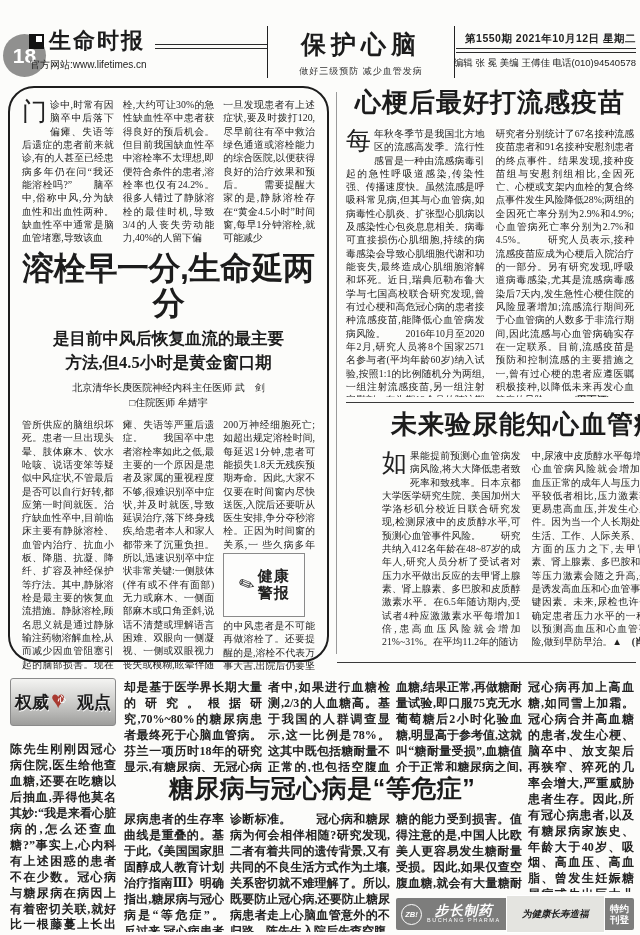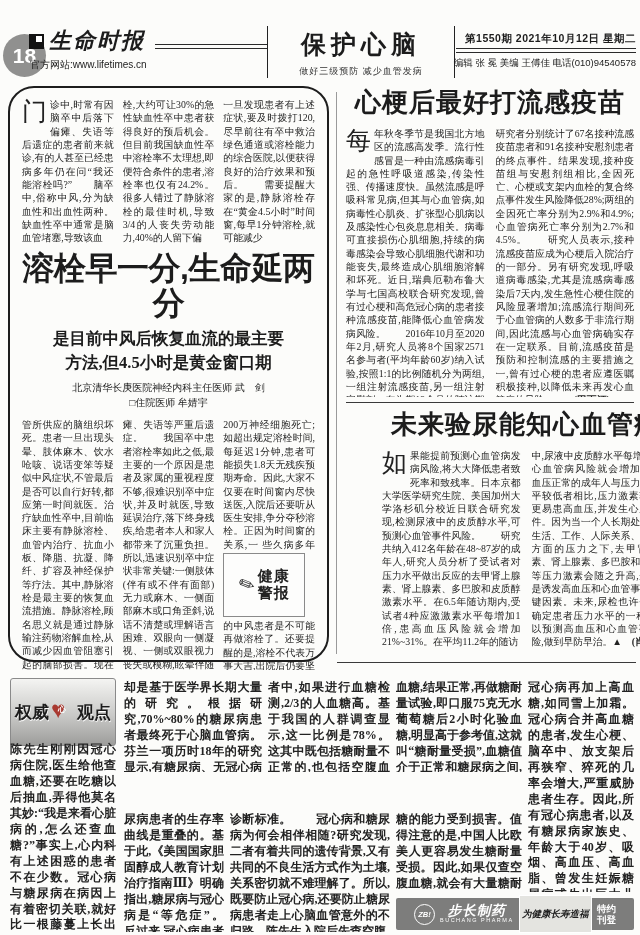--- a/index.html
+++ b/index.html
@@ -16,21 +16,21 @@
   }
   .sans { font-family:"Liberation Sans","DejaVu Sans",sans-serif; }
 
   
   .pg-num { left:3px; top:34px; width:43px; height:43px; border-radius:50%;
     background:#90908f; color:#fff; display:flex; align-items:center; justify-content:center;
     font:700 21px "Liberation Sans","DejaVu Sans",sans-serif; }
   .masthead-wrap { left:29px; top:26px; display:flex; align-items:center; gap:5px; }
   .logo-mark { width:15px; height:15px; background:#121212; position:relative; }
   .logo-mark::after { content:""; position:absolute; right:2px; top:2px; width:6px; height:6px; background:#fff; }
-  .masthead-text { font-weight:900; font-size:22px; letter-spacing:2px; font-style:italic; }
+  .masthead-text { font-weight:900; font-size:22px; letter-spacing:2px; }
   .website { left:30px; top:58px; font-size:10px; color:#222; }
   .dline { height:5px; border-top:1px solid #2a2a2a; border-bottom:1px solid #2a2a2a; }
   .dline-left { left:155px; top:44px; width:112px; }
   .dline-right { left:456px; top:48px; width:180px; }
   .center-sec { left:267px; top:26px; width:188px; height:52px; text-align:center;
     border-left:1.5px solid #222; border-right:1.5px solid #222; padding-top:2px; }
   .sec-title { font-size:25px; font-weight:900; letter-spacing:5px; }
   .sec-sub { font-size:9px; letter-spacing:1px; margin-top:4px; color:#333; }
   .issue-line { left:430px; top:32px; width:206px; text-align:right; font-size:10.5px; font-weight:600; letter-spacing:0.5px; }
   .staff-line { left:430px; top:57px; width:206px; text-align:right; font-size:9.5px; }
@@ -61,42 +61,42 @@
   .art-head { font-size:26px; font-weight:900; text-align:center; letter-spacing:1px; line-height:1.15; }
   .two-cols { margin-top:9px; display:flex; gap:11px; overflow:hidden; }
   .a2 .two-cols { height:270px; }
   .a3 .two-cols { height:200px; }
   .two-cols > div { flex:1; }
   .auth { font-weight:700; white-space:nowrap; }
 
   
   .a4 { left:8px; top:672px; width:628px; height:260px; }
   .a4 .t { font-size:12px; line-height:1.33;font-weight:bold; }
-  .badge { left:2px; top:6px; width:106px; height:68px;
+  .badge { left:2px; top:6px; width:106px; height:48px;
     background:linear-gradient(180deg,#f4f4f2 0%,#c9c9c7 55%,#9d9d9b 100%);
     border:1px solid #8a8a8a; border-radius:3px;
     display:flex; align-items:center; justify-content:center; gap:2px; }
   .badge-txt { font-weight:900; font-size:17px; color:#1b1b1b; text-shadow:0.5px 0.5px 0 #ffffff; }
   .heart { position:relative; width:24px; height:26px; }
   .heart-glyph { position:absolute; left:0; top:-3px; font-size:24px; color:#a93a31; }
   .heart-xin { position:absolute; left:7px; top:5px; font-size:8px; color:#fff; font-weight:700; }
   .a4-c1 { left:2px; top:70px; width:106px; height:188px; }
   .a4-c2a { left:116px; top:8px; width:138px; height:92px; }
   .a4-c3a { left:260px; top:8px; width:122px; height:92px; }
   .a4-c4a { left:388px; top:8px; width:126px; height:92px; }
   .a4-c5  { left:520px; top:8px; width:106px; height:212px; }
   .a4-head { left:106px; top:100px; width:416px; height:36px; font-size:25px; font-weight:900;
     text-align:center; letter-spacing:0.5px; }
   .a4-c2b { left:116px; top:140px; width:100px; height:120px; }
   .a4-c3b { left:222px; top:140px; width:160px; height:120px; }
   .a4-c4b { left:388px; top:140px; width:126px; height:80px; }
 
   
   .ad { left:388px; top:226px; width:238px; height:32px; background:#7d7d7c; border-radius:2px;
-    display:flex; align-items:center; gap:5px; padding:0 18px; color:#fff; }
+    display:flex; align-items:center; gap:5px; padding:0 5px; color:#fff; }
   .zb { width:21px; height:21px; border:1.5px solid #fff; border-radius:50%; flex:0 0 auto;
     display:flex; align-items:center; justify-content:center;
     font:italic 900 7.5px "Liberation Sans","DejaVu Sans",sans-serif; }
   .brand-wrap { text-align:center; line-height:1.05; flex:0 0 auto; }
   .brand { font-weight:900; font-size:13.5px; font-style:italic; letter-spacing:1px; }
   .brand-en { font-size:5.5px; letter-spacing:1.5px; }
   .slogan-box { flex:1 1 auto; height:38px; background:#e4e4e0; color:#1e1e1e; border:1px solid #fff;
     display:flex; align-items:center; justify-content:center; font-style:italic; font-weight:700; font-size:9.5px; }
   .ad-note { font-size:9.5px; font-weight:700; line-height:1.2; text-align:center; flex:0 0 auto; }
 </style>
@@ -201,20 +201,21 @@
 
     <div class="abs t a4-c1">陈先生刚刚因冠心病住院,医生给他查血糖,还要在吃糖以后抽血,弄得他莫名其妙:“我是来看心脏病的,怎么还查血糖?”事实上,心内科有上述困惑的患者不在少数。冠心病与糖尿病在病因上有着密切关联,就好比一根藤蔓上长出的两个瓜,无论患上其中任何一个,再患另一个的几率就会增加。因此,冠心病患者一定要关注自己的血糖。　　美国糖尿病学会有这样一个说法:糖尿病等同冠心病。听上去似乎有些耸人听闻,但</div>
     <div class="abs t a4-c2a">却是基于医学界长期大量的研究。根据研究,70%~80%的糖尿病患者最终死于心脑血管病。芬兰一项历时18年的研究显示,有糖尿病、无冠心病的患者,与有冠心病、无糖</div>
     <div class="abs t a4-c3a">者中,如果进行血糖检测,2/3的人血糖高。基于我国的人群调查显示,这一比例是78%。这其中既包括糖耐量不正常的,也包括空腹血糖轻度升高的,甚至有的已经达到糖尿病</div>
     <div class="abs t a4-c4a">血糖,结果正常,再做糖耐量试验,即口服75克无水葡萄糖后2小时化验血糖,明显高于参考值,这就叫“糖耐量受损”,血糖值介于正常和糖尿病之间,说明患者身体处理</div>
     <div class="abs t a4-c5">
       <span>冠心病再加上高血糖,如同雪上加霜。冠心病合并高血糖的患者,发生心梗、脑卒中、放支架后再狭窄、猝死的几率会增大,严重威胁患者生存。因此,所有冠心病患者,以及有糖尿病家族史、年龄大于40岁、吸烟、高血压、高血脂、曾发生妊娠糖尿病或生出巨大儿的患者,每年都要化验血糖,必要时做糖耐量试验,一旦发现问题,就要尽早干预,以免从“糖耐量受损”继续发展为糖尿病,甚至出现各种并发症。▲</span>
       
     </div>
 
+    <div class="abs a4-head sans">糖尿病与冠心病是“等危症”</div>
 
     <div class="abs t a4-c2b">尿病患者的生存率曲线是重叠的。基于此,《美国国家胆固醇成人教育计划治疗指南Ⅲ》明确指出,糖尿病与冠心病是“等危症”。　　反过来,冠心病患者中有多少人血糖有问题呢?一项有5000人参加的欧洲心脏调查显示,在确诊为冠心病的患</div>
     <div class="abs t a4-c4b">糖的能力受到损害。值得注意的是,中国人比欧美人更容易发生糖耐量受损。因此,如果仅查空腹血糖,就会有大量糖耐量受损的患者漏诊,以致贻误病情。</div>
     <div class="abs t a4-c3b">诊断标准。　　冠心病和糖尿病为何会相伴相随?研究发现,二者有着共同的遗传背景,又有共同的不良生活方式作为土壤,关系密切就不难理解了。所以,既要防止冠心病,还要防止糖尿病患者走上心脑血管意外的不归路。陈先生入院后先查空腹</div>
 
     <div class="abs ad sans">
       <span class="zb">ZB!</span>
       <span class="brand-wrap">
         <div class="brand">步长制药</div>
         <div class="brand-en">BUCHANG PHARMA</div>

